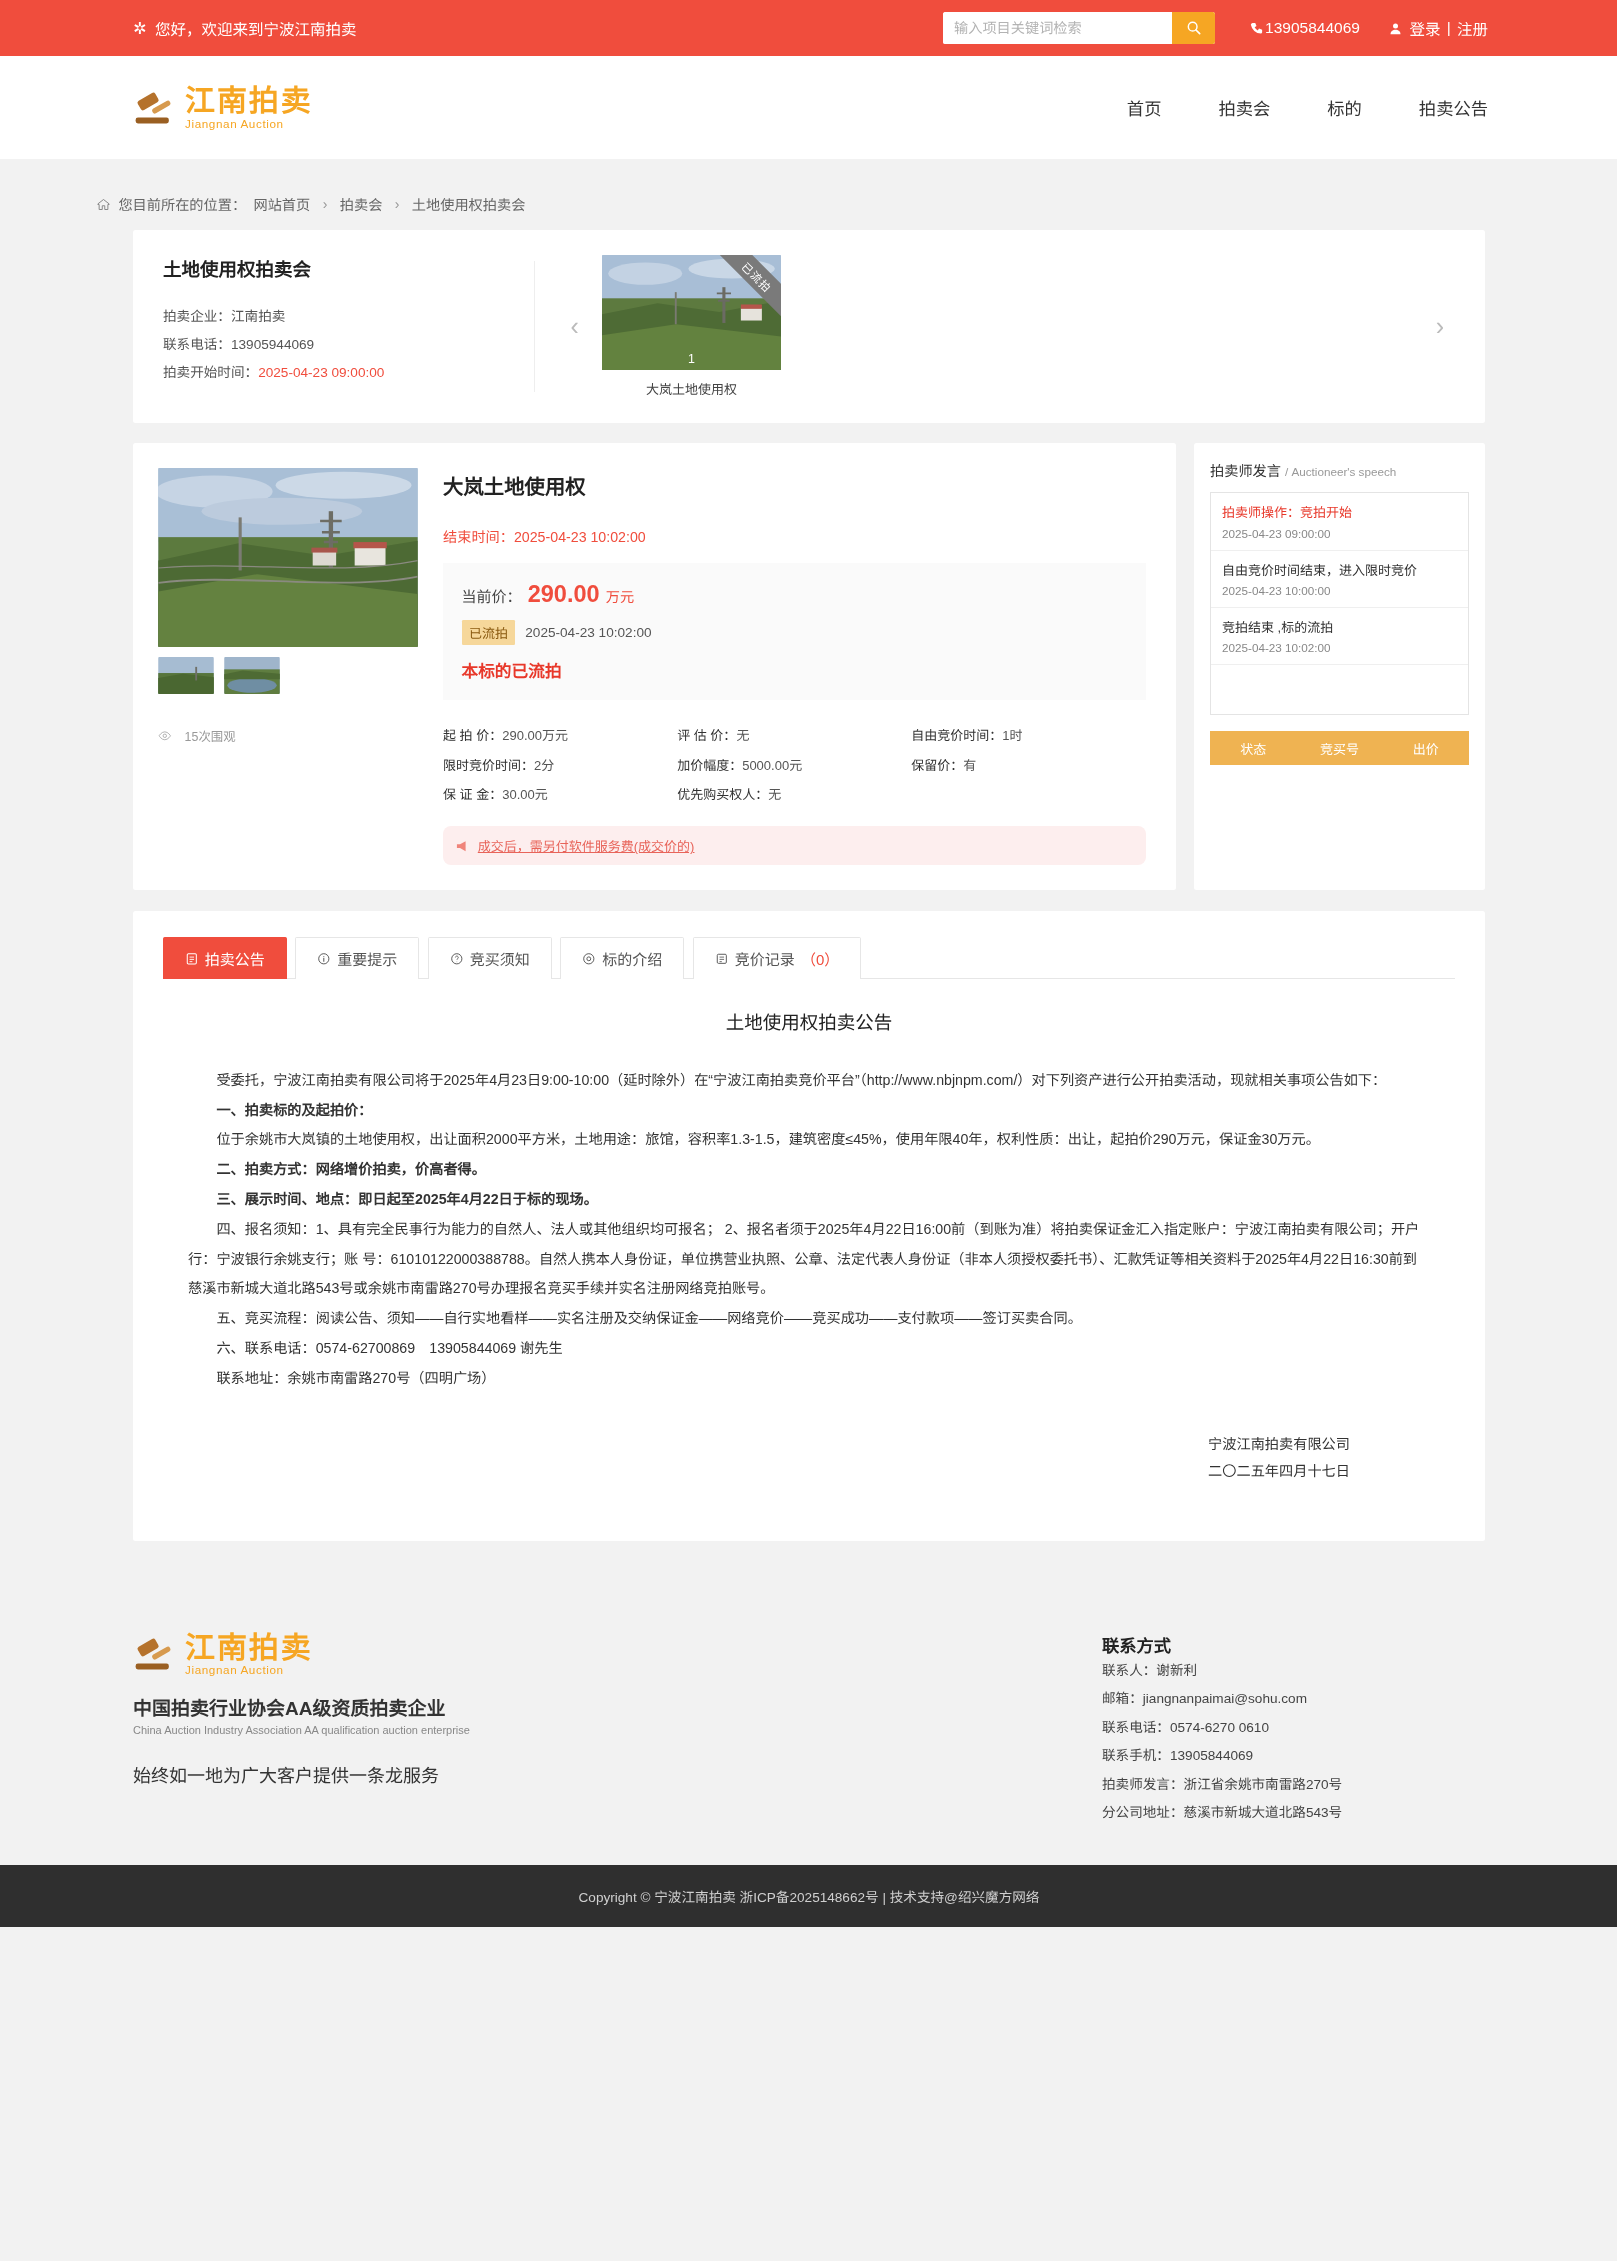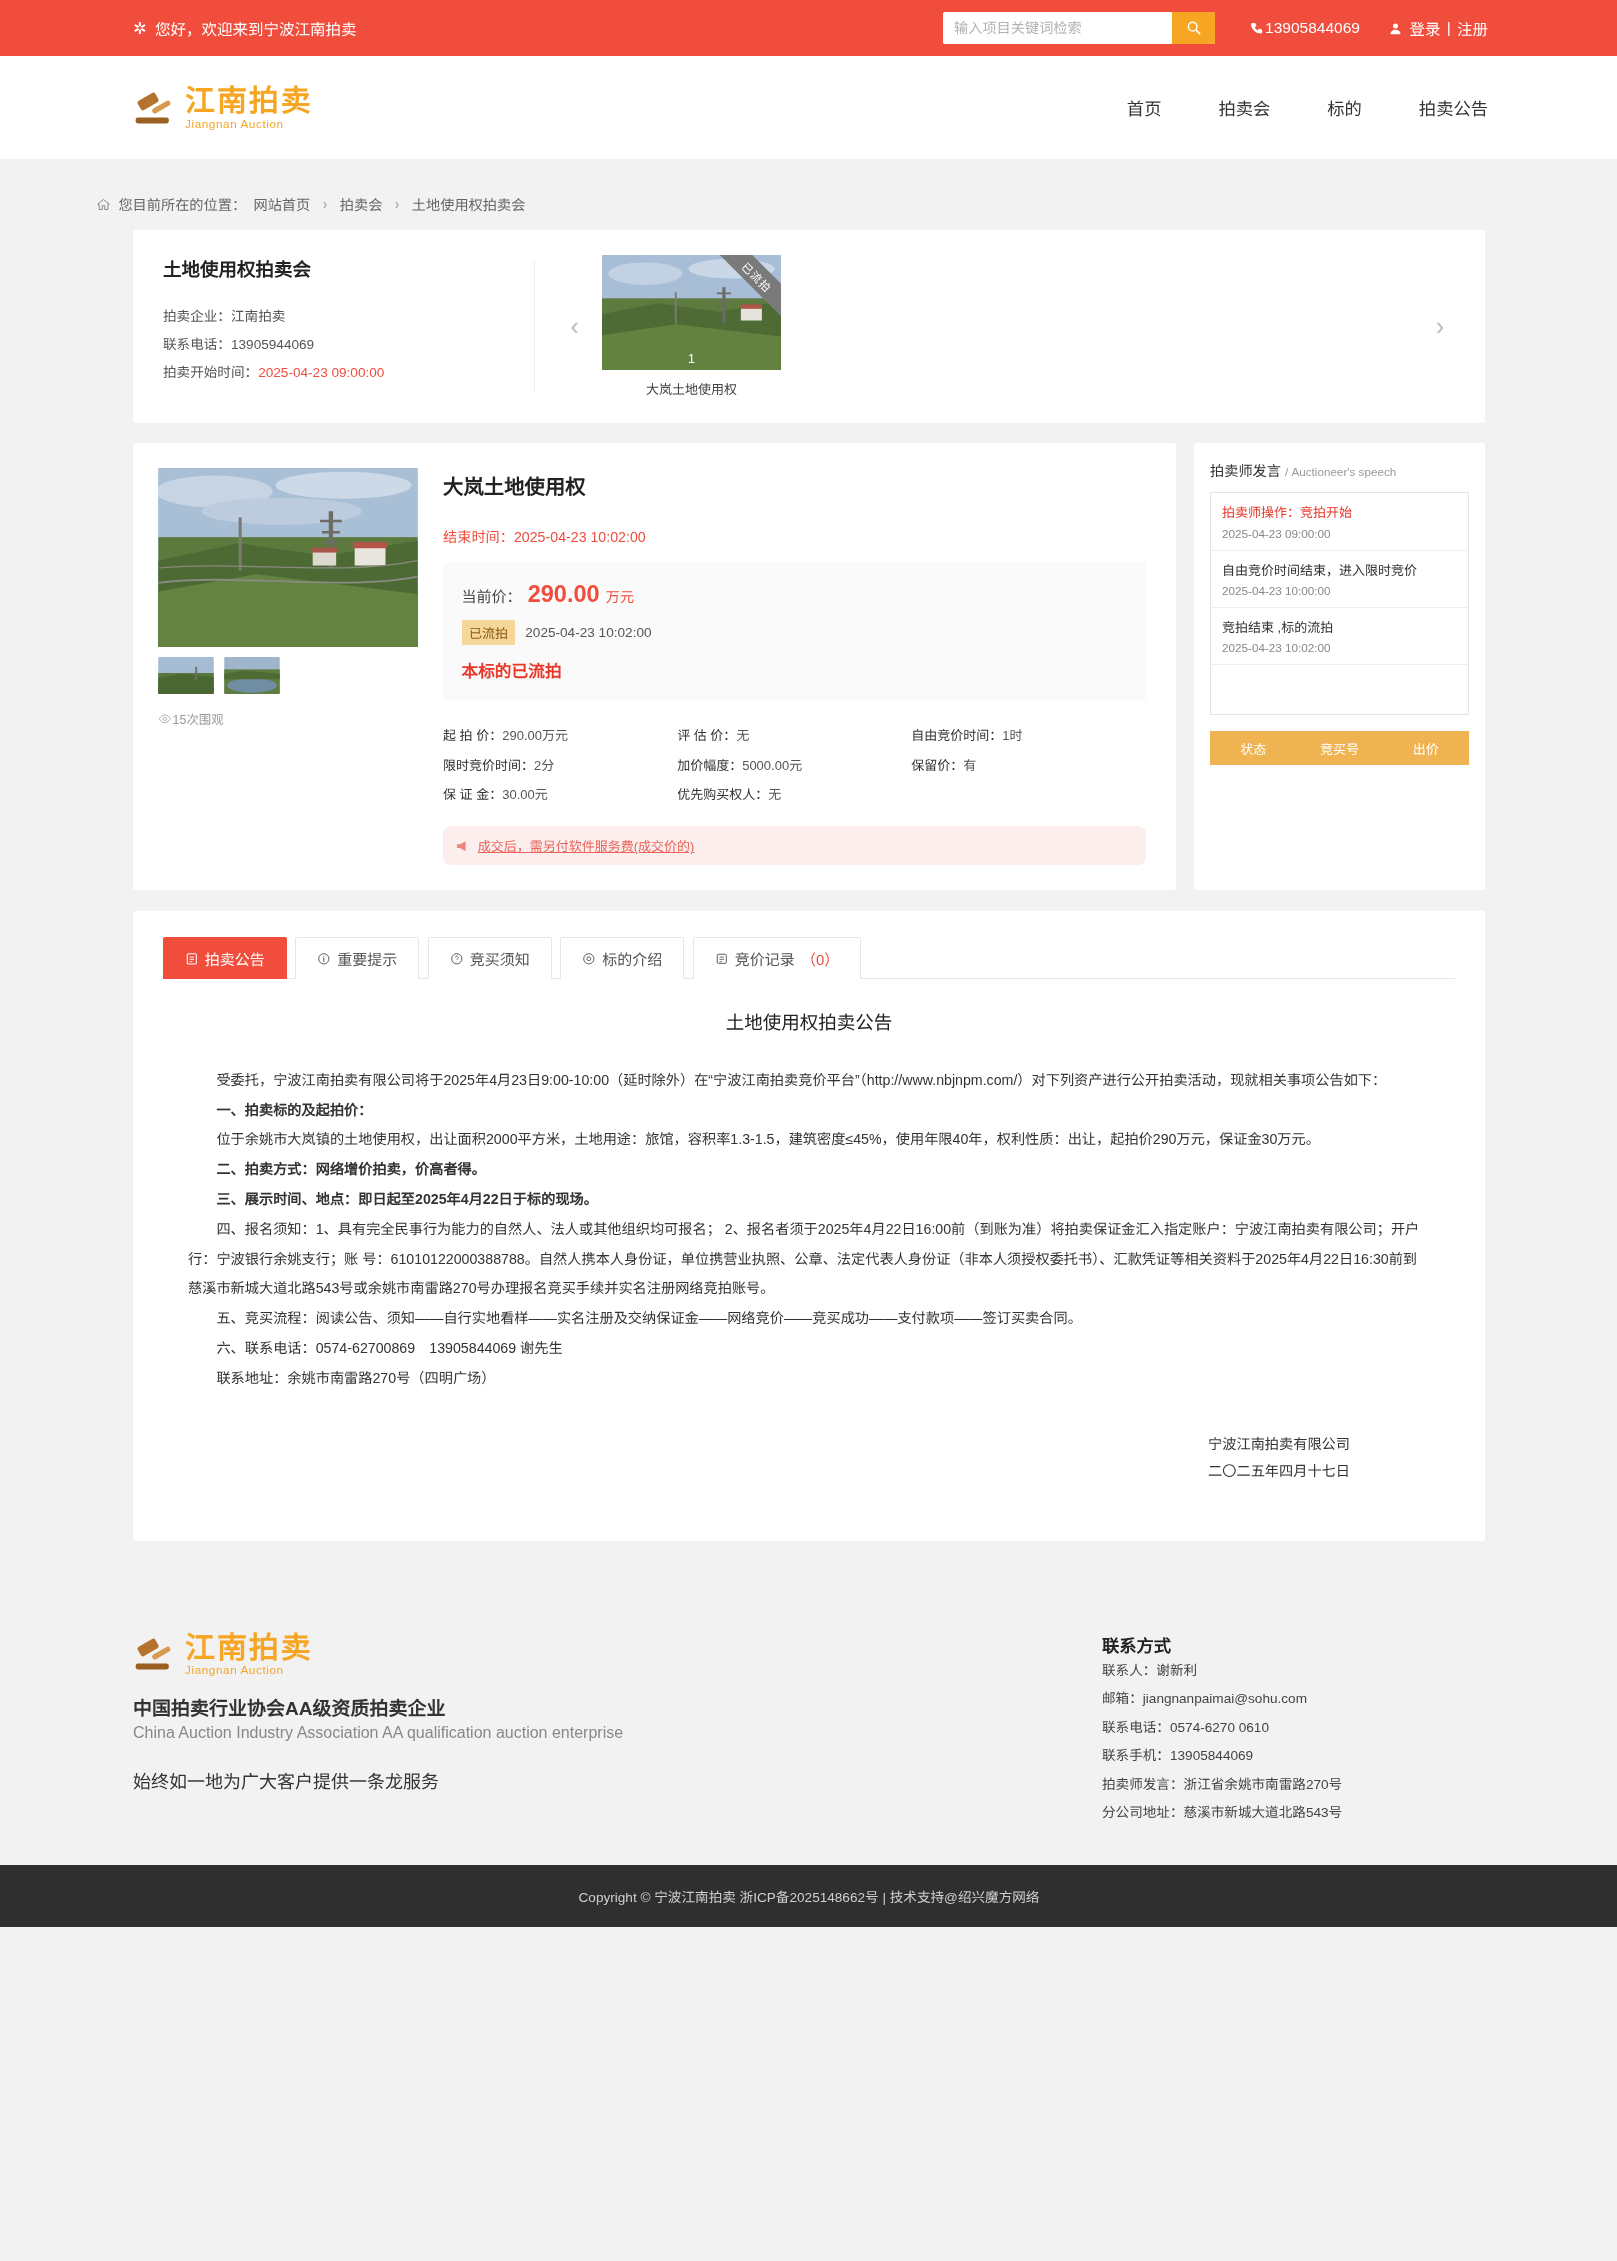--- a/index.html
+++ b/index.html
@@ -112,21 +112,21 @@
   .detail-left {
     flex: 1; background: #fff; border-radius: 2.5px; padding: 25px 30px 25px 25px;
     display: flex; gap: 25px;
   }
   .gallery { width: 260px; }
   .main-photo {
     width: 260px; height: 179px; border-radius: 1.2px; overflow: hidden; position: relative;
   }
   .thumbs { display: flex; gap: 10px; margin-top: 10px; }
   .thumbs .t { width: 56px; height: 37px; border-radius: 1.2px; overflow: hidden; }
-  .views { margin-top: 16px; font-size: 12.4px; color: #999; display: flex; align-items: center; gap: 1px; }
+  .views { margin-top: 33px; font-size: 12.4px; color: #999; display: flex; align-items: center; gap: 13px; }
 
   .lot-info { flex: 1; padding-top: 2.5px; }
   .lot-info h1 { font-size: 20.4px; color: #222; font-weight: bold; margin-bottom: 26px; }
   .endtime { font-size: 14.2px; color: #333; margin-bottom: 17.3px; }
   .endtime span { color: #f04d3d; }
 
   .price-box { background: #fafafa; padding: 17.3px 18.5px 18.5px 18.5px; margin-bottom: 21px; }
   .price-line { font-size: 15px; color: #444; display: flex; align-items: baseline; gap: 6.2px; }
   .price-line .big { color: #f04d3d; font-size: 23.5px; font-weight: bold; }
   .price-line .unit { color: #f04d3d; font-size: 14.2px; }
@@ -175,21 +175,21 @@
   .notice p.noindent { text-indent: 0; }
   .notice p.b { font-weight: bold; }
   .notice .sign { text-align: right; padding-right: 80px; margin-top: 37px; }
   .notice .sign p { text-indent: 0; line-height: 1.9; }
 
   
   .footer { background: #f2f2f2; padding: 48px 133px 37px 133px; display: flex; }
   .footer-left { width: 606px; }
   .footer-left .logo { margin-bottom: 17.3px; }
   .f-title { font-size: 19px; color: #333; font-weight: bold; margin-bottom: 3.7px; }
-  .f-sub { font-size: 16px; color: #888; margin-bottom: 25px; }
+  .f-sub { font-size: 11px; color: #888; margin-bottom: 25px; }
   .f-slogan { font-size: 18px; color: #333; }
   .footer-right { margin-left: auto; width: 383px; }
   .footer-right h4 { font-size: 17.3px; color: #222; font-weight: bold; }
   .footer-right p { font-size: 13.6px; color: #444; line-height: 2.1; }
   .copyright {
     background: #2f2f2f; color: #cfcfcf; text-align: center;
     font-size: 13.6px; padding: 21px 0;
   }
 </style>
 </head>

